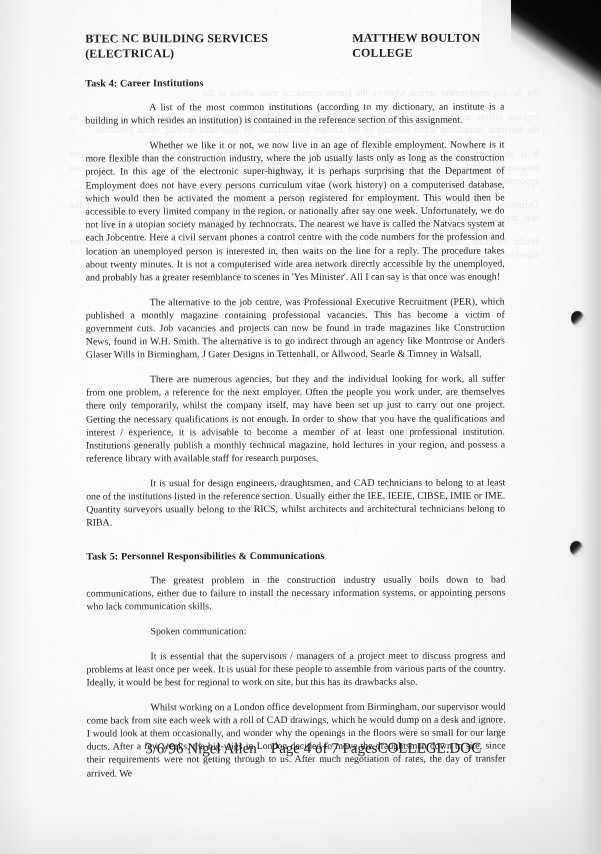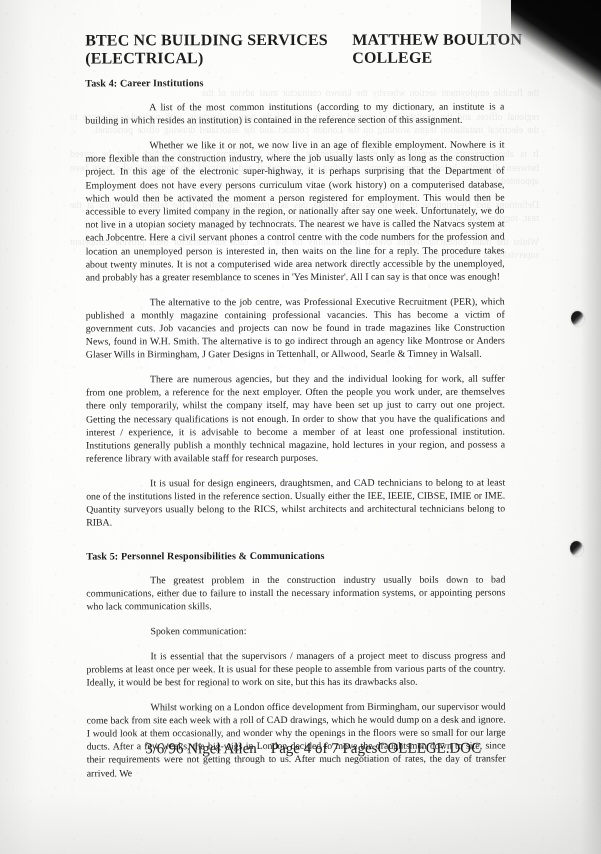--- a/index.html
+++ b/index.html
@@ -134,21 +134,21 @@
 
   .doc-header {
     position: absolute;
     top: 31px;
     left: 86px;
     right: 62px;
     display: flex;
     justify-content: flex-start;
     align-items: baseline;
     font-weight: bold;
-    font-size: 16px;
+    font-size: 12px;
     letter-spacing: .14px;
   }
 
   .body-block {
     position: absolute;
     top: 76px;
     left: 86px;
     width: 419px;
     font-size: 9.85px;
     line-height: 13.18px;

